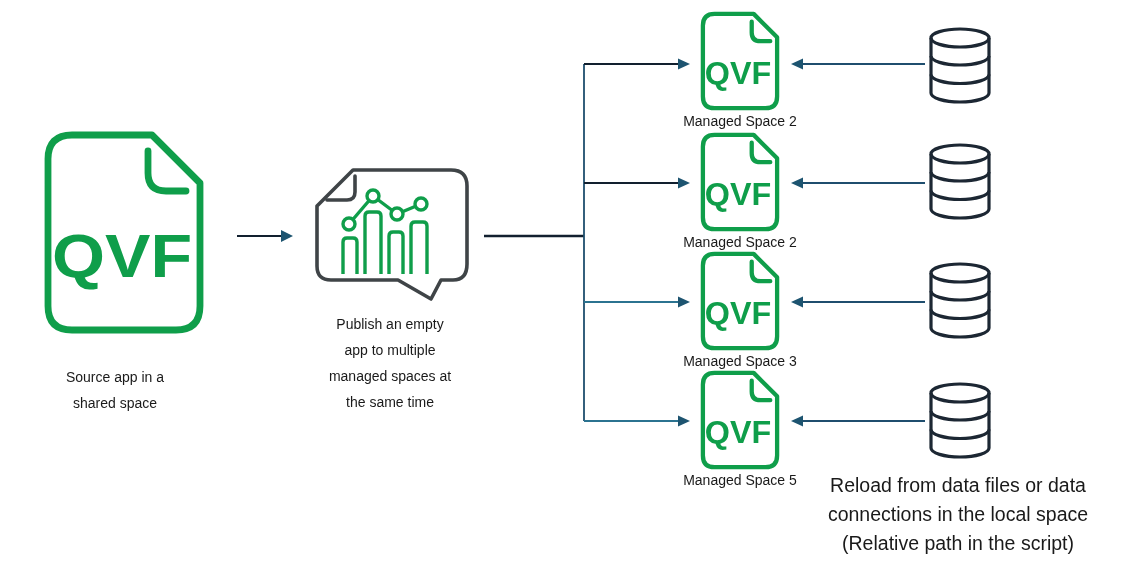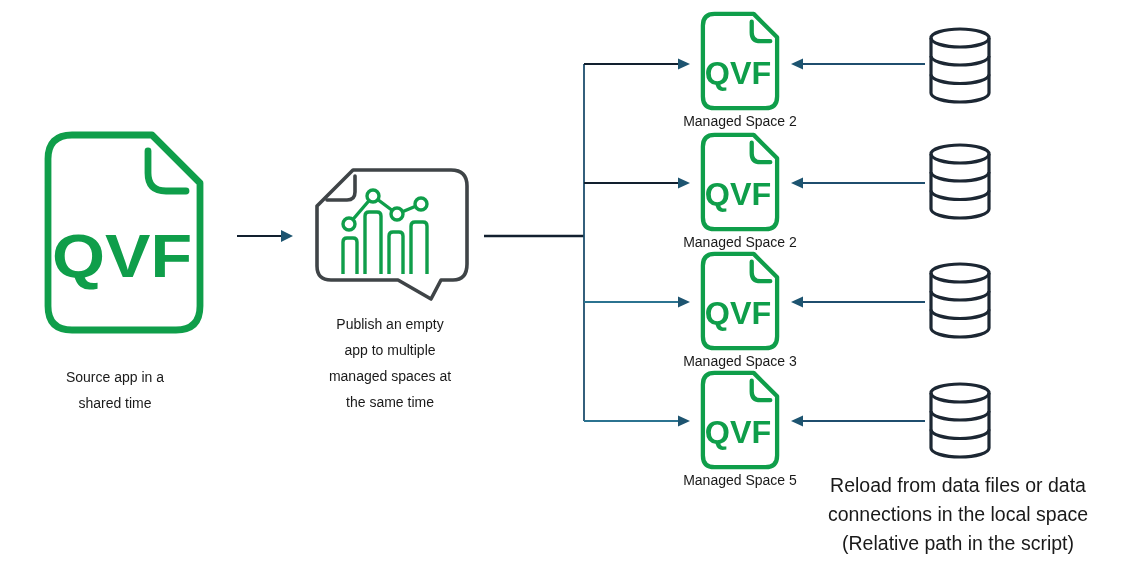--- a/index.html
+++ b/index.html
@@ -69,21 +69,21 @@
   </svg>
 
   <div class="abs node" style="left:36px;top:125px;width:176px;height:215px;">
     <svg width="176" height="215" viewBox="0 0 88 107.5">
       <path class="qvf-outline" style="stroke-width:3.4" d="M 58 5 H 18 Q 6 5 6 17 V 90.5 Q 6 102.5 18 102.5 H 70 Q 82 102.5 82 90.5 V 29 Z"></path>
       <path class="qvf-outline" style="stroke-width:3.4" d="M 56 13 V 24 Q 56 33 65 33 H 75" fill="none"></path>
       <text class="qvf-text" x="43" y="76" font-size="31" text-anchor="middle" textLength="70" lengthAdjust="spacingAndGlyphs">QVF</text>
     </svg>
   </div>
   <div class="abs caption caption-lg" style="left:15px;top:364px;width:200px;">Source app in a
-shared time</div>
+shared space</div>
 
   <div class="abs node" style="left:313px;top:166px;width:158px;height:140px;">
     <svg width="158" height="140" viewBox="0 0 158 140">
       <path class="bubble-stroke" d="M 40 4 H 138 Q 154 4 154 20 V 98 Q 154 114 140 114 L 128 114 L 118 133 L 85 114 H 18 Q 4 114 4 100 V 40 Z"></path>
       <path class="bubble-flap" d="M 42 10 V 26 Q 42 34 34 34 H 14"></path>
       <g>
         <polyline class="chart-green" points="36,58 60,30 84,48 108,38"></polyline>
         <path class="chart-green" d="M 30 108 V 76 Q 30 72 34 72 H 40 Q 44 72 44 76 V 108"></path>
         <path class="chart-green" d="M 52 108 V 50 Q 52 46 56 46 H 64 Q 68 46 68 50 V 108"></path>
         <path class="chart-green" d="M 76 108 V 70 Q 76 66 80 66 H 86 Q 90 66 90 70 V 108"></path>

